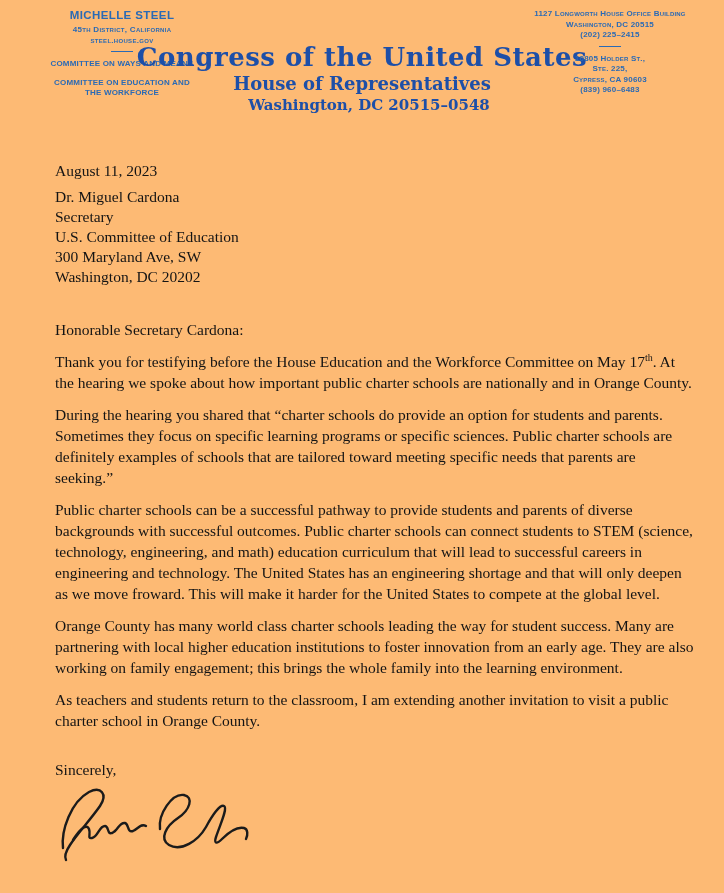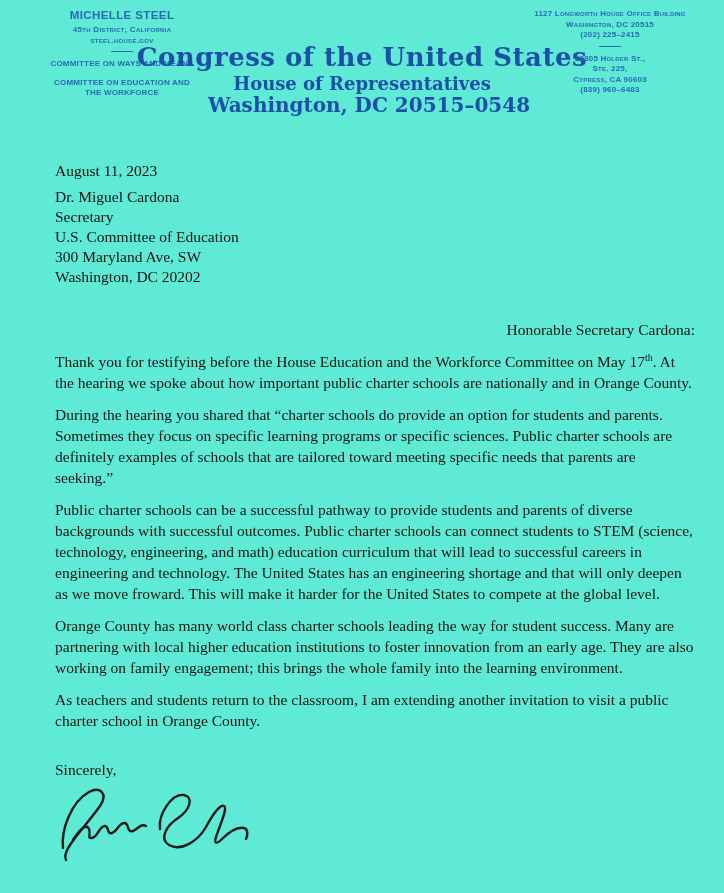--- a/index.html
+++ b/index.html
@@ -1,20 +1,20 @@
 <!DOCTYPE html>
 <html><head>
 <meta charset="utf-8">
 <style>
   html, body { margin: 0; padding: 0; background: #ffffff; }
   .page {
     position: relative;
     width: 724px;
     height: 893px;
-    background: #5eead4;
+    background: #fdba74;
     overflow: hidden;
     font-family: "Liberation Serif", serif;
   }
 
   
   .lh-left {
     position: absolute;
     left: 46px;
     top: 9px;
     width: 152px;
@@ -67,35 +67,35 @@
     left: 0;
     right: 0;
     top: 42px;
     text-align: center;
     color: #1d4fa8;
     font-family: "DejaVu Serif", serif;
     font-weight: 700;
   }
   .lh-title1 { font-size: 26px; letter-spacing: 0.5px; line-height: 30px; }
   .lh-title2 { font-size: 18px; line-height: 23px; }
-  .lh-title3 { font-size: 20px; line-height: 20px; padding-left: 14px; }
+  .lh-title3 { font-size: 15px; line-height: 20px; padding-left: 14px; }
 
   
   .letter {
     position: absolute;
     left: 55px;
     top: 160px;
     width: 640px;
     font-size: 15.5px;
     line-height: 21px;
     color: #141414;
   }
   .date-line { text-align: left; margin-bottom: 6px; }
   .recipient div { line-height: 20px; }
-  .salutation { margin-top: 32px; text-align: right; }
+  .salutation { margin-top: 32px; }
   .para { margin-top: 11px; margin-bottom: 0; }
   .para sup { font-size: 10px; line-height: 0; }
   .closing { margin-top: 28px; }
   .signature-wrap { margin-top: 2px; margin-left: 2px; }
 </style>
 </head>
 <body>
 
 <div class="page">
 

